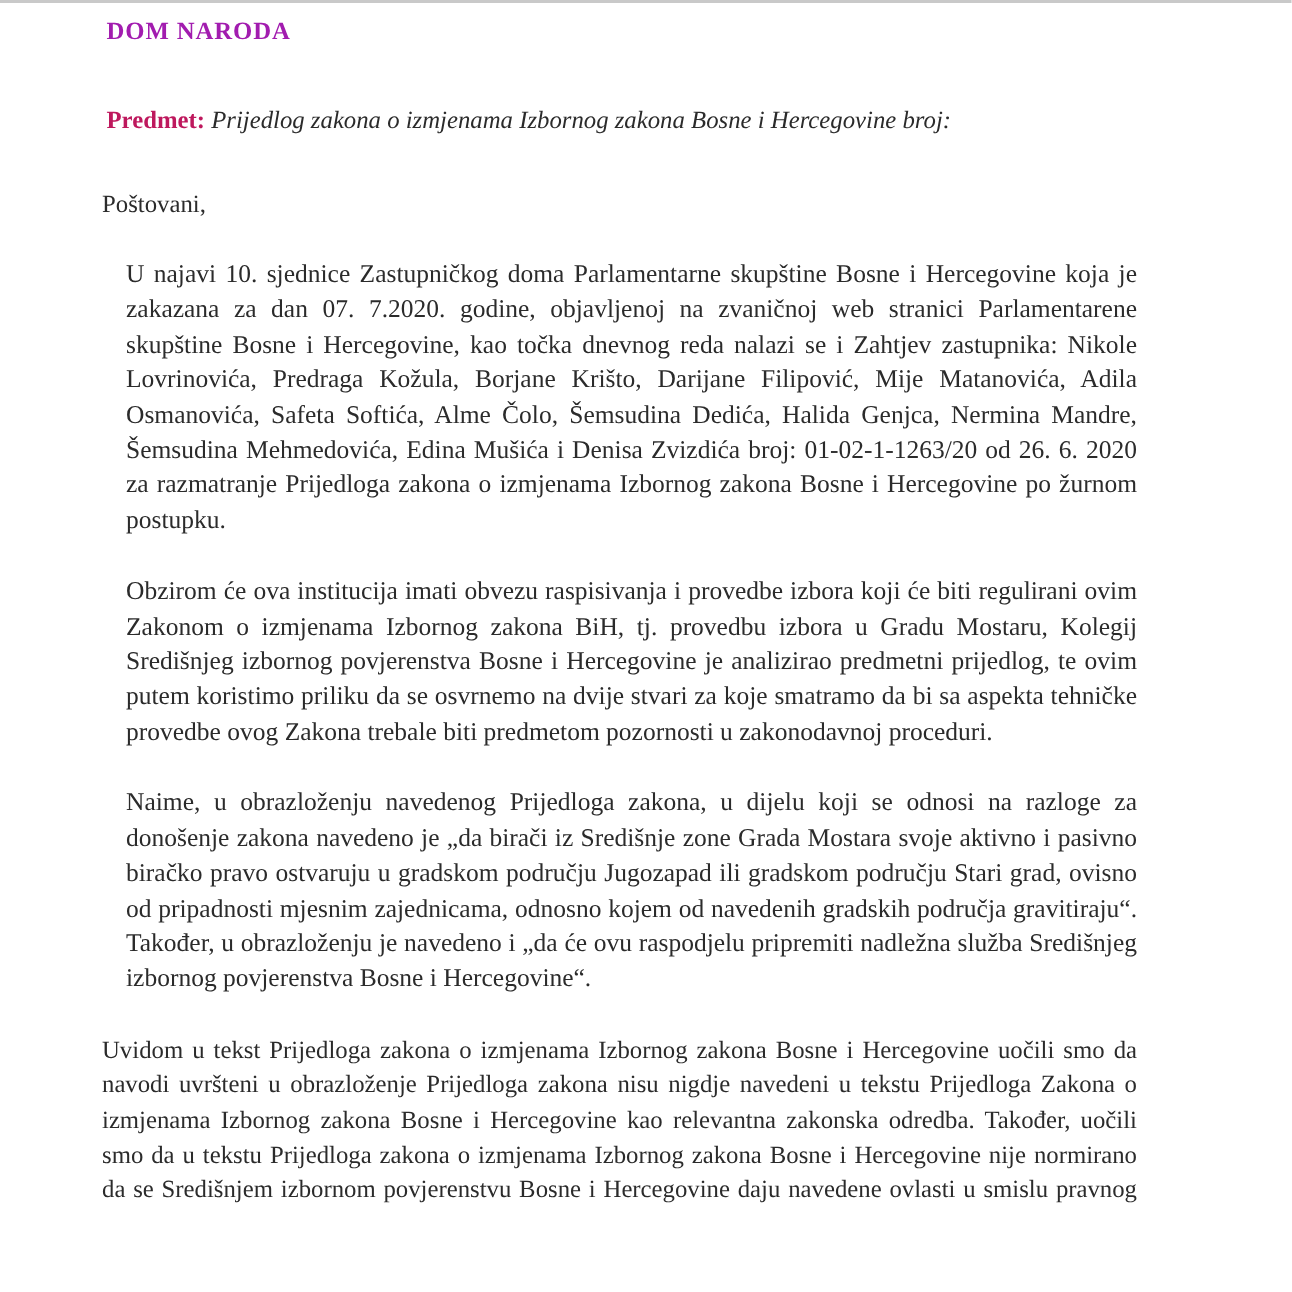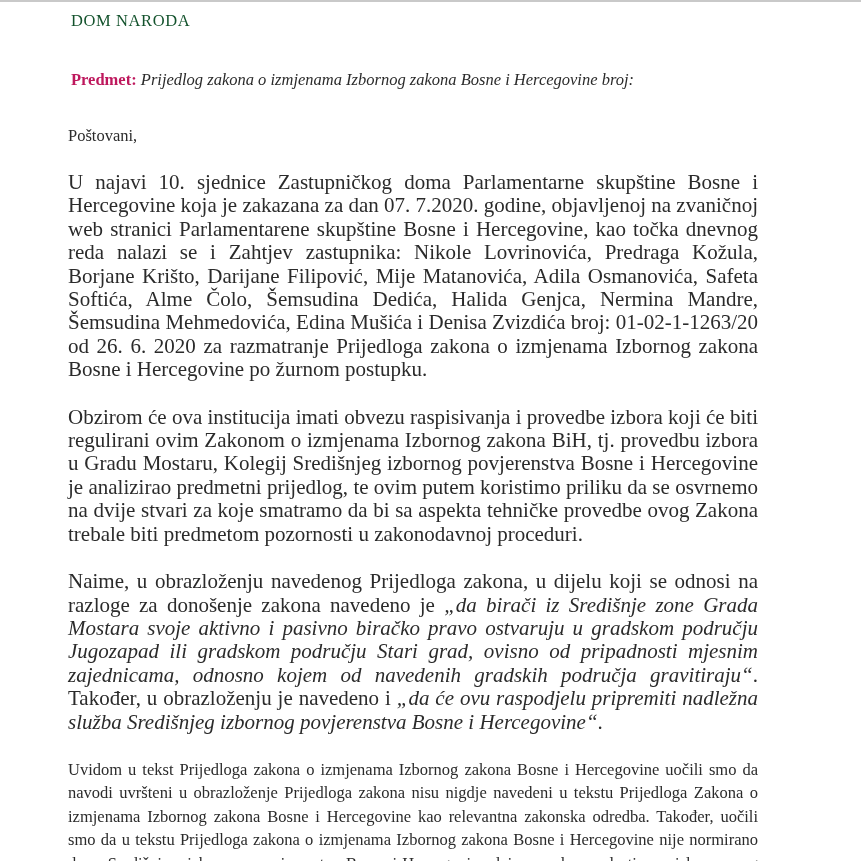--- a/index.html
+++ b/index.html
@@ -30,25 +30,25 @@
     top: 0;
     width: 690px;
   }
 
   
   .letterhead {
     margin-top: 8px;
     padding-left: 3px;
   }
   .letterhead .org-line {
-    font-weight: normal;
+    font-weight: bold;
     font-size: 16.5px;
     line-height: 22px;
     letter-spacing: 0.2px;
-    color: #14532d;
+    color: #a21caf;
     white-space: nowrap;
   }
   .letterhead .org-line.first {
     letter-spacing: 0.6px;
   }
 
   
   .subject {
     margin-top: 36px;
     padding-left: 3px;
@@ -71,28 +71,28 @@
   
   .salutation {
     margin-top: 33px;
     font-size: 16.5px;
     line-height: 23px;
   }
 
   
   .para {
     margin-top: 24px;
-    font-size: 21px;
+    font-size: 17px;
     line-height: 23.4px;
     text-align: justify;
     text-justify: inter-word;
     hyphens: none;
+    margin-left: 16px;
   }
   .para .quote {
-    font-style: italic;
   }
   .para-last {
     margin-top: 24px;
     font-size: 16.5px;
     line-height: 23.4px;
     text-align: justify;
     max-height: 120px;
     overflow: hidden;
   }
 </style>

